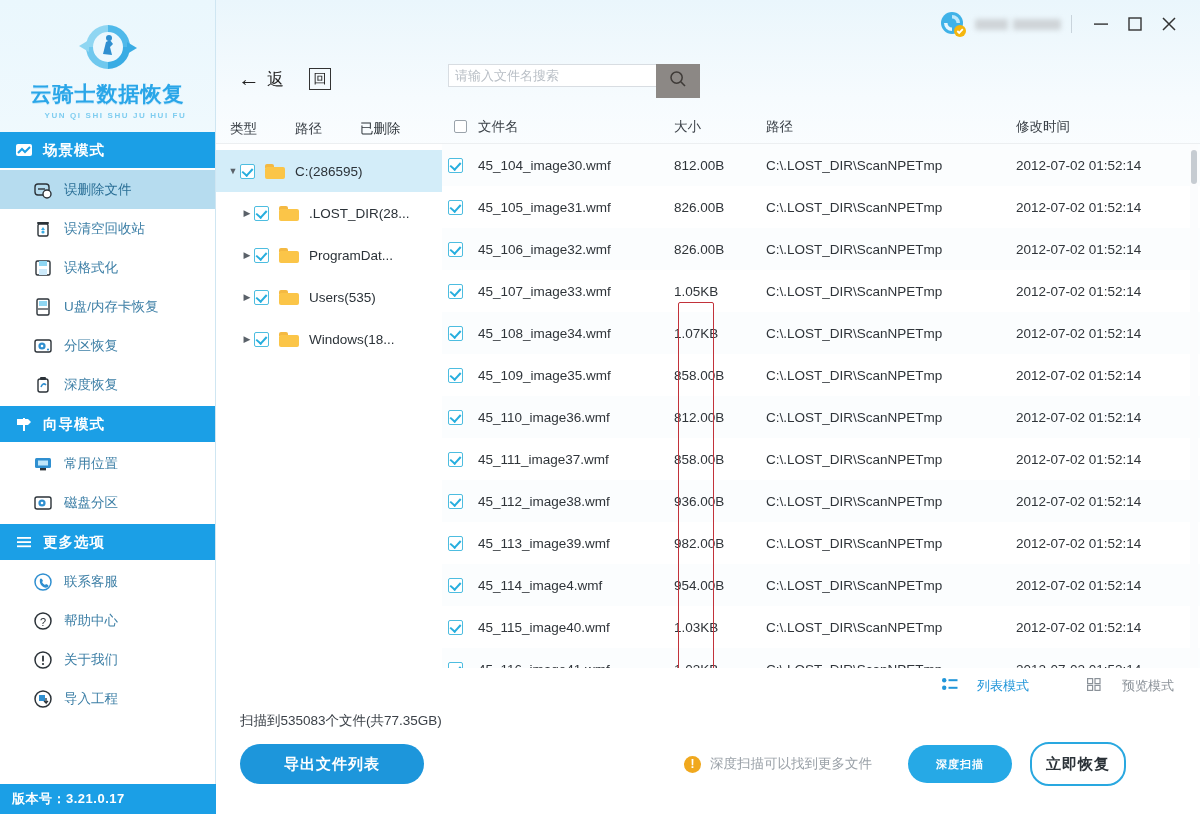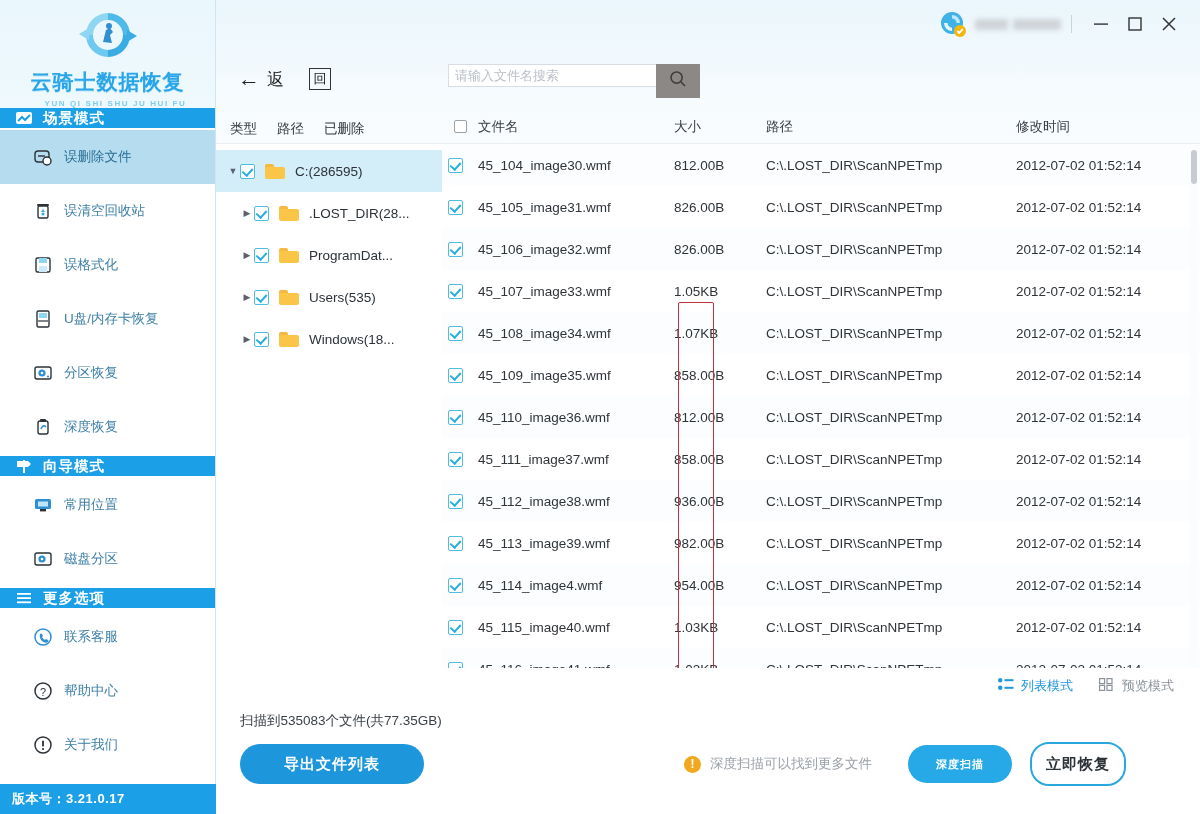--- a/index.html
+++ b/index.html
@@ -47,21 +47,21 @@
     padding-left: 14px;
     font-size: 14.5px; font-weight: bold;
     letter-spacing: 1px;
   }
   .section-head .sh-ico {
     width: 20px; height: 20px; margin-right: 9px;
     display: flex; align-items: center; justify-content: center;
   }
   .nav-group { background: #ffffff; padding: 2px 0 2px 0; }
   .nav-item {
-    height: 54px; display: flex; align-items: center;
+    height: 39px; display: flex; align-items: center;
     padding-left: 32px; font-size: 13.5px; color: #3d7fa6;
     cursor: pointer;
   }
   .nav-item.active { background: #b6dcef; color: #2a6f96; }
   .nav-item .ni-ico {
     width: 22px; height: 22px; margin-right: 10px;
     display: flex; align-items: center; justify-content: center;
     flex: 0 0 22px;
   }
   .nav-item .ni-label { white-space: nowrap; }
@@ -229,23 +229,23 @@
     position: absolute; right: 1px; top: 6px; width: 6px; height: 34px;
     background: #c6ccd2; border-radius: 3px;
   }
 
   
   .viewmodes {
     height: 36px; display: flex; align-items: center;
     justify-content: flex-end; padding-right: 26px; gap: 26px;
     font-size: 13px;
   }
-  .vm { display: flex; align-items: center; gap: 7px; cursor: pointer; }
+  .vm { display: flex; align-items: center; gap: 19px; cursor: pointer; }
   .vm.active { color: #2196d9; }
-  .vm.idle { color: #8b9299; }
+  .vm.idle { color: #8b9299; margin-left: 32px; }
 
   .footer {
     height: 110px; padding: 8px 26px 0 24px; position: relative;
   }
   .scanstat { font-size: 13.5px; color: #3b4148; margin-bottom: 12px; }
   .footer-row { display: flex; align-items: center; }
   .btn {
     border: none; cursor: pointer;
     font-family: "Liberation Sans", sans-serif;
   }
@@ -505,21 +505,21 @@
             <svg width="20" height="20" viewBox="0 0 20 20">
               <circle cx="8.6" cy="8.6" r="5.6" fill="none" stroke="#3f3b38" stroke-width="1.5"></circle>
               <path d="M12.8 12.8 L17 17" stroke="#3f3b38" stroke-width="1.6"></path>
             </svg>
           </span>
         </div>
       </div>
     </div>
 
     <div class="colhead">
-      <div class="tabs" style="width:226px; padding-left:14px; gap:20px;">
+      <div class="tabs" style="width:226px; padding-left:14px; gap:38px;">
         <div class="tab">类型</div>
         <div class="tab">路径</div>
         <div class="tab active">已删除</div>
       </div>
       <div style="display:flex; align-items:center; flex:1;">
         <div style="flex:0 0 36px; display:flex; justify-content:center;">
           <span class="chk-sq"></span>
         </div>
         <div style="flex:0 0 196px;">文件名</div>
         <div style="flex:0 0 92px;">大小</div>

